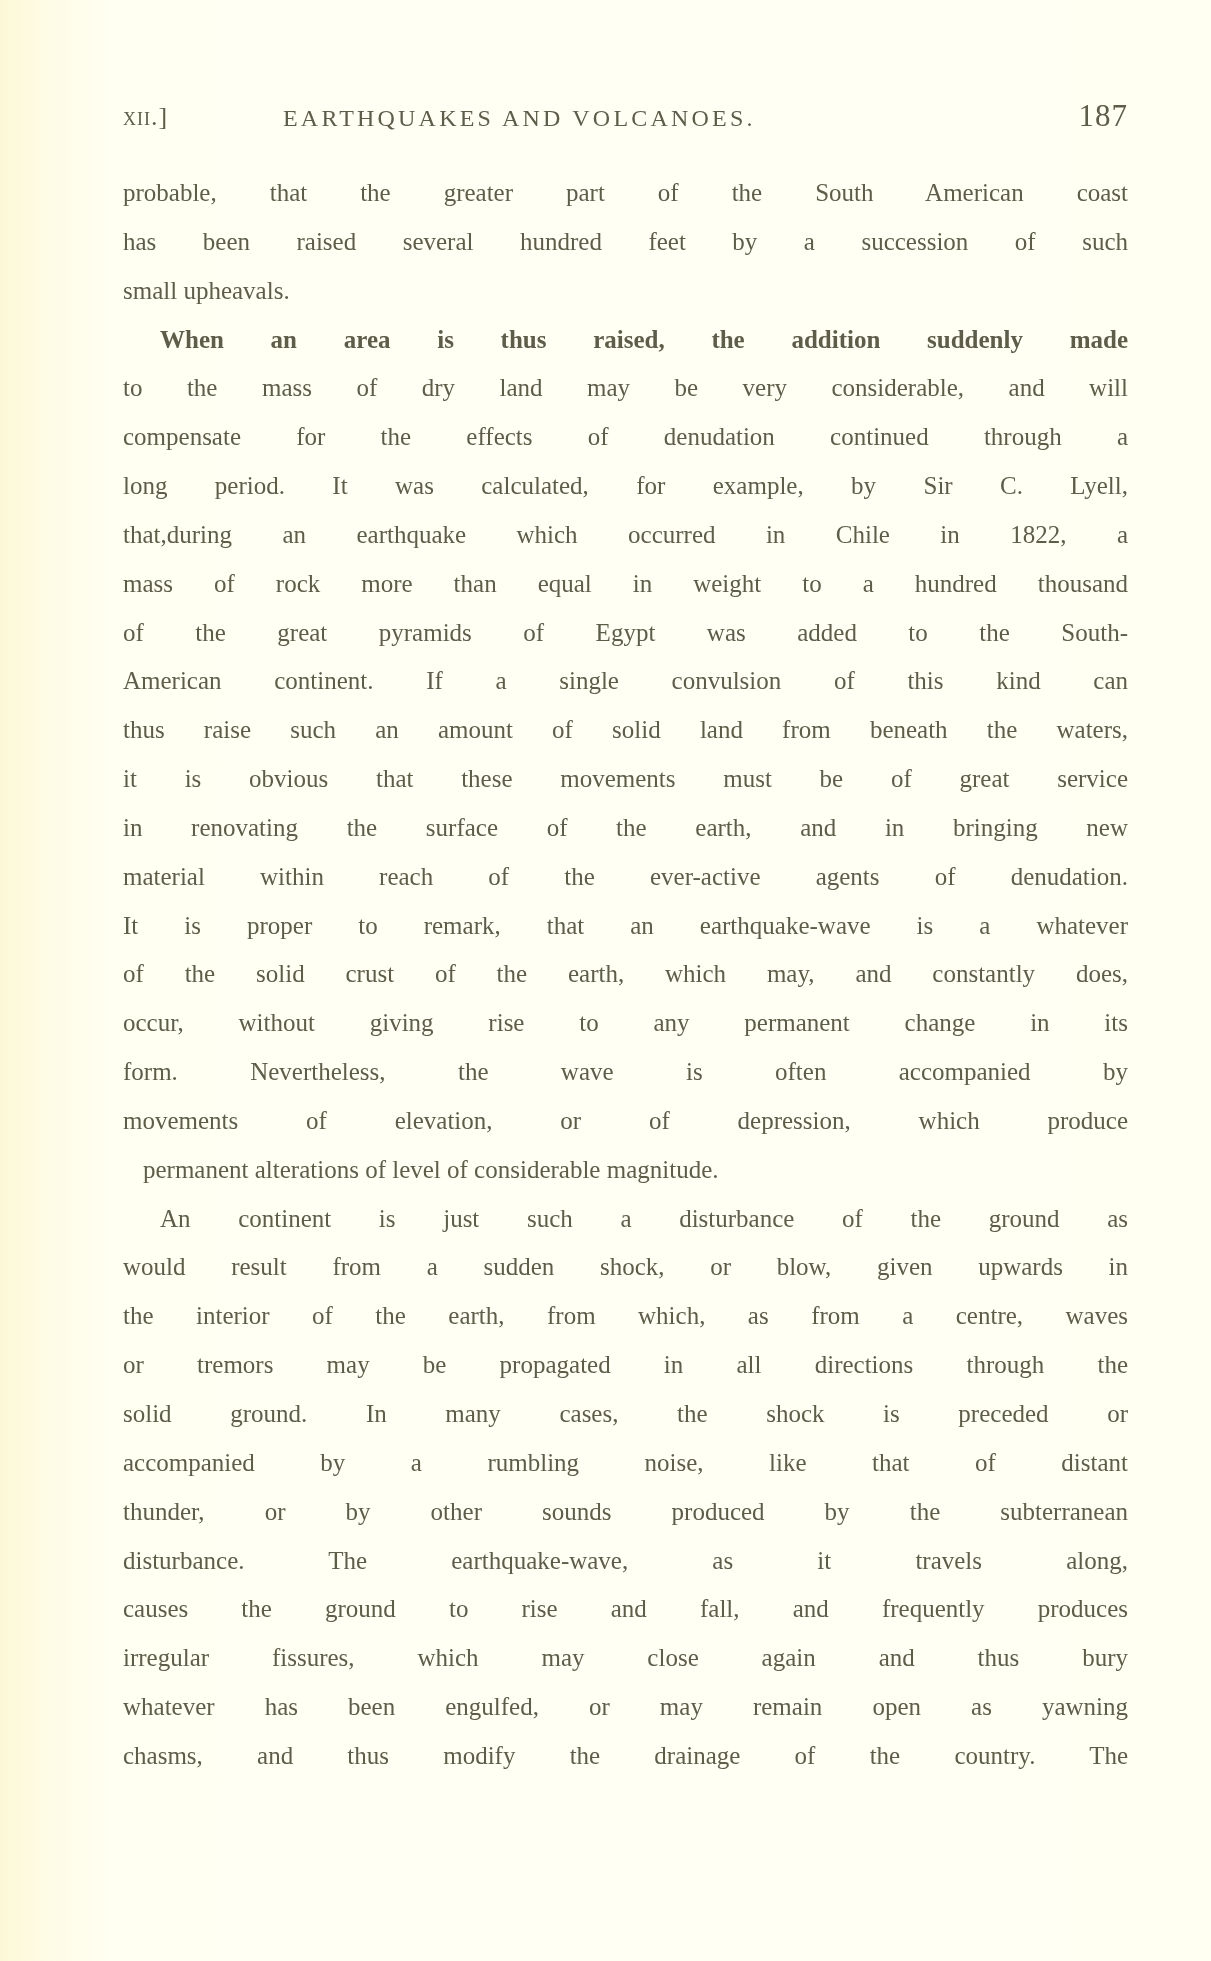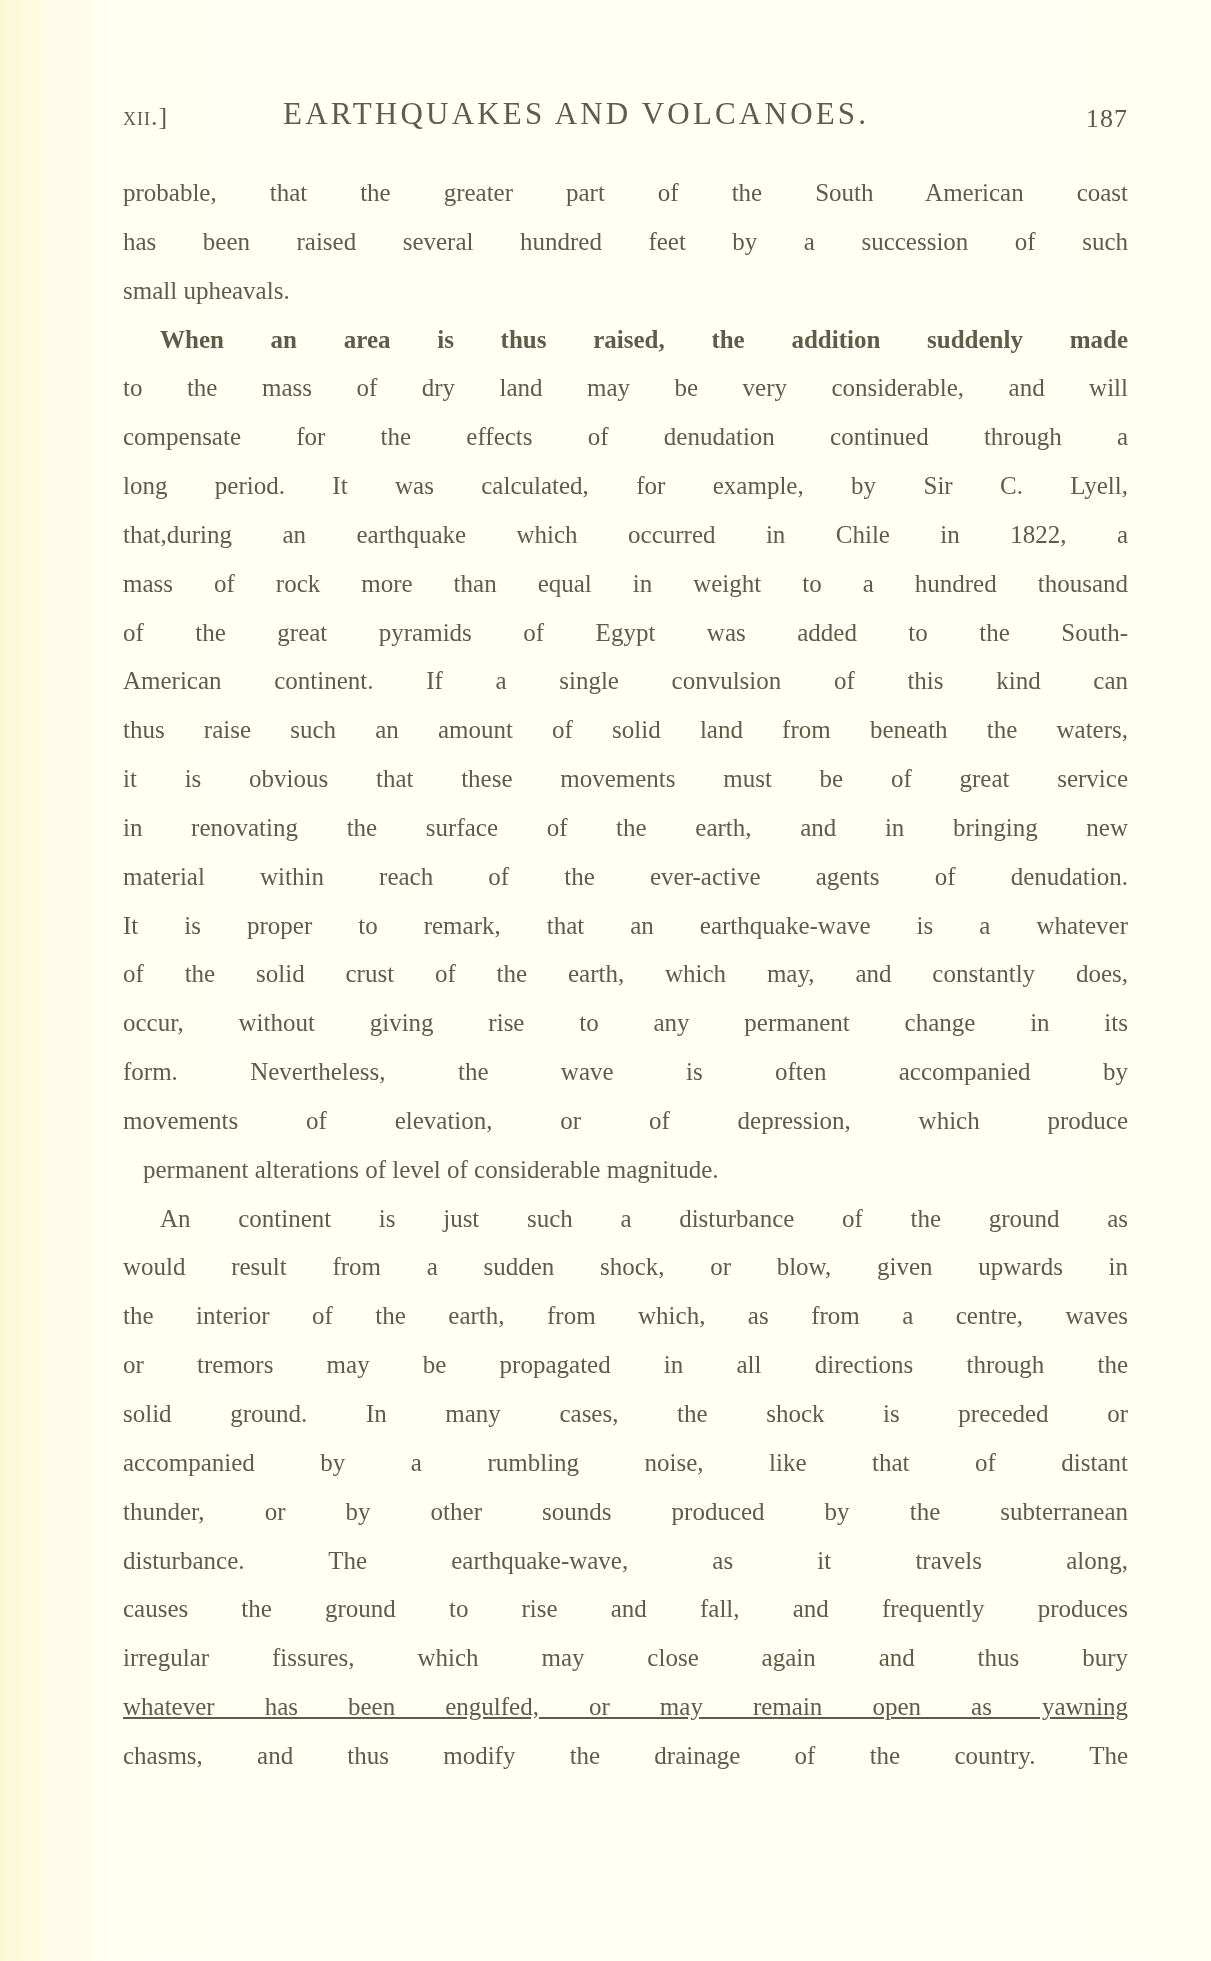--- a/index.html
+++ b/index.html
@@ -14,26 +14,26 @@
   .running-head {
     position: absolute; left: 123px; top: 92px; width: 1005px; height: 34px;
   }
   .rh-chapter {
     position: absolute; left: 0; bottom: 2px;
     font-family: "Liberation Serif", serif; font-size: 26px; letter-spacing: 1px;
     font-variant: small-caps; text-transform: lowercase;
   }
   .rh-title {
     position: absolute; left: 160px; width: 685px; bottom: 2px;
-    font-family: "Liberation Serif", serif; font-size: 31px; letter-spacing: 3.2px;
+    font-family: "Liberation Serif", serif; font-size: 24px; letter-spacing: 3.2px;
     white-space: nowrap;
   }
   .rh-page {
     position: absolute; right: 0; bottom: 0;
-    font-family: "Liberation Serif", serif; font-size: 26px; letter-spacing: 1px;
+    font-family: "Liberation Serif", serif; font-size: 31px; letter-spacing: 1px;
   }
   .body-text { position: absolute; left: 123px; top: 0; width: 1005px; }
   .line {
     position: absolute; left: 0; width: 1005px; height: 40px;
     font-family: "Liberation Serif", serif;
     font-size: 25px; line-height: 40px;
     white-space: nowrap;
     text-align: justify; text-align-last: justify;
     word-spacing: 0px;
   }
@@ -75,16 +75,16 @@
       <div class="line indent" style="top: 1190.64px;">An continent is just such a disturbance of the ground as</div>
       <div class="line" style="top: 1239.48px;">would result from a sudden shock, or blow, given upwards in</div>
       <div class="line" style="top: 1288.32px;">the interior of the earth, from which, as from a centre, waves</div>
       <div class="line" style="top: 1337.16px;">or tremors may be propagated in all directions through the</div>
       <div class="line" style="top: 1386px;">solid ground.  In many cases, the shock is preceded or</div>
       <div class="line" style="top: 1434.84px;">accompanied by a rumbling noise, like that of distant</div>
       <div class="line" style="top: 1483.68px;">thunder, or by other sounds produced by the subterranean</div>
       <div class="line" style="top: 1532.52px;">disturbance.  The earthquake-wave, as it travels along,</div>
       <div class="line" style="top: 1581.36px;">causes the ground to rise and fall, and frequently produces</div>
       <div class="line" style="top: 1630.2px;">irregular fissures, which may close again and thus bury</div>
-      <div class="line" style="top: 1679.04px; text-decoration: underline;">whatever has been engulfed, or may remain open as yawning</div>
+      <div class="line" style="top: 1679.04px;">whatever has been engulfed, or may remain open as yawning</div>
       <div class="line" style="top: 1727.88px;">chasms, and thus modify the drainage of the country.  The</div>
     </div>
 </div>
 
 </body></html>

